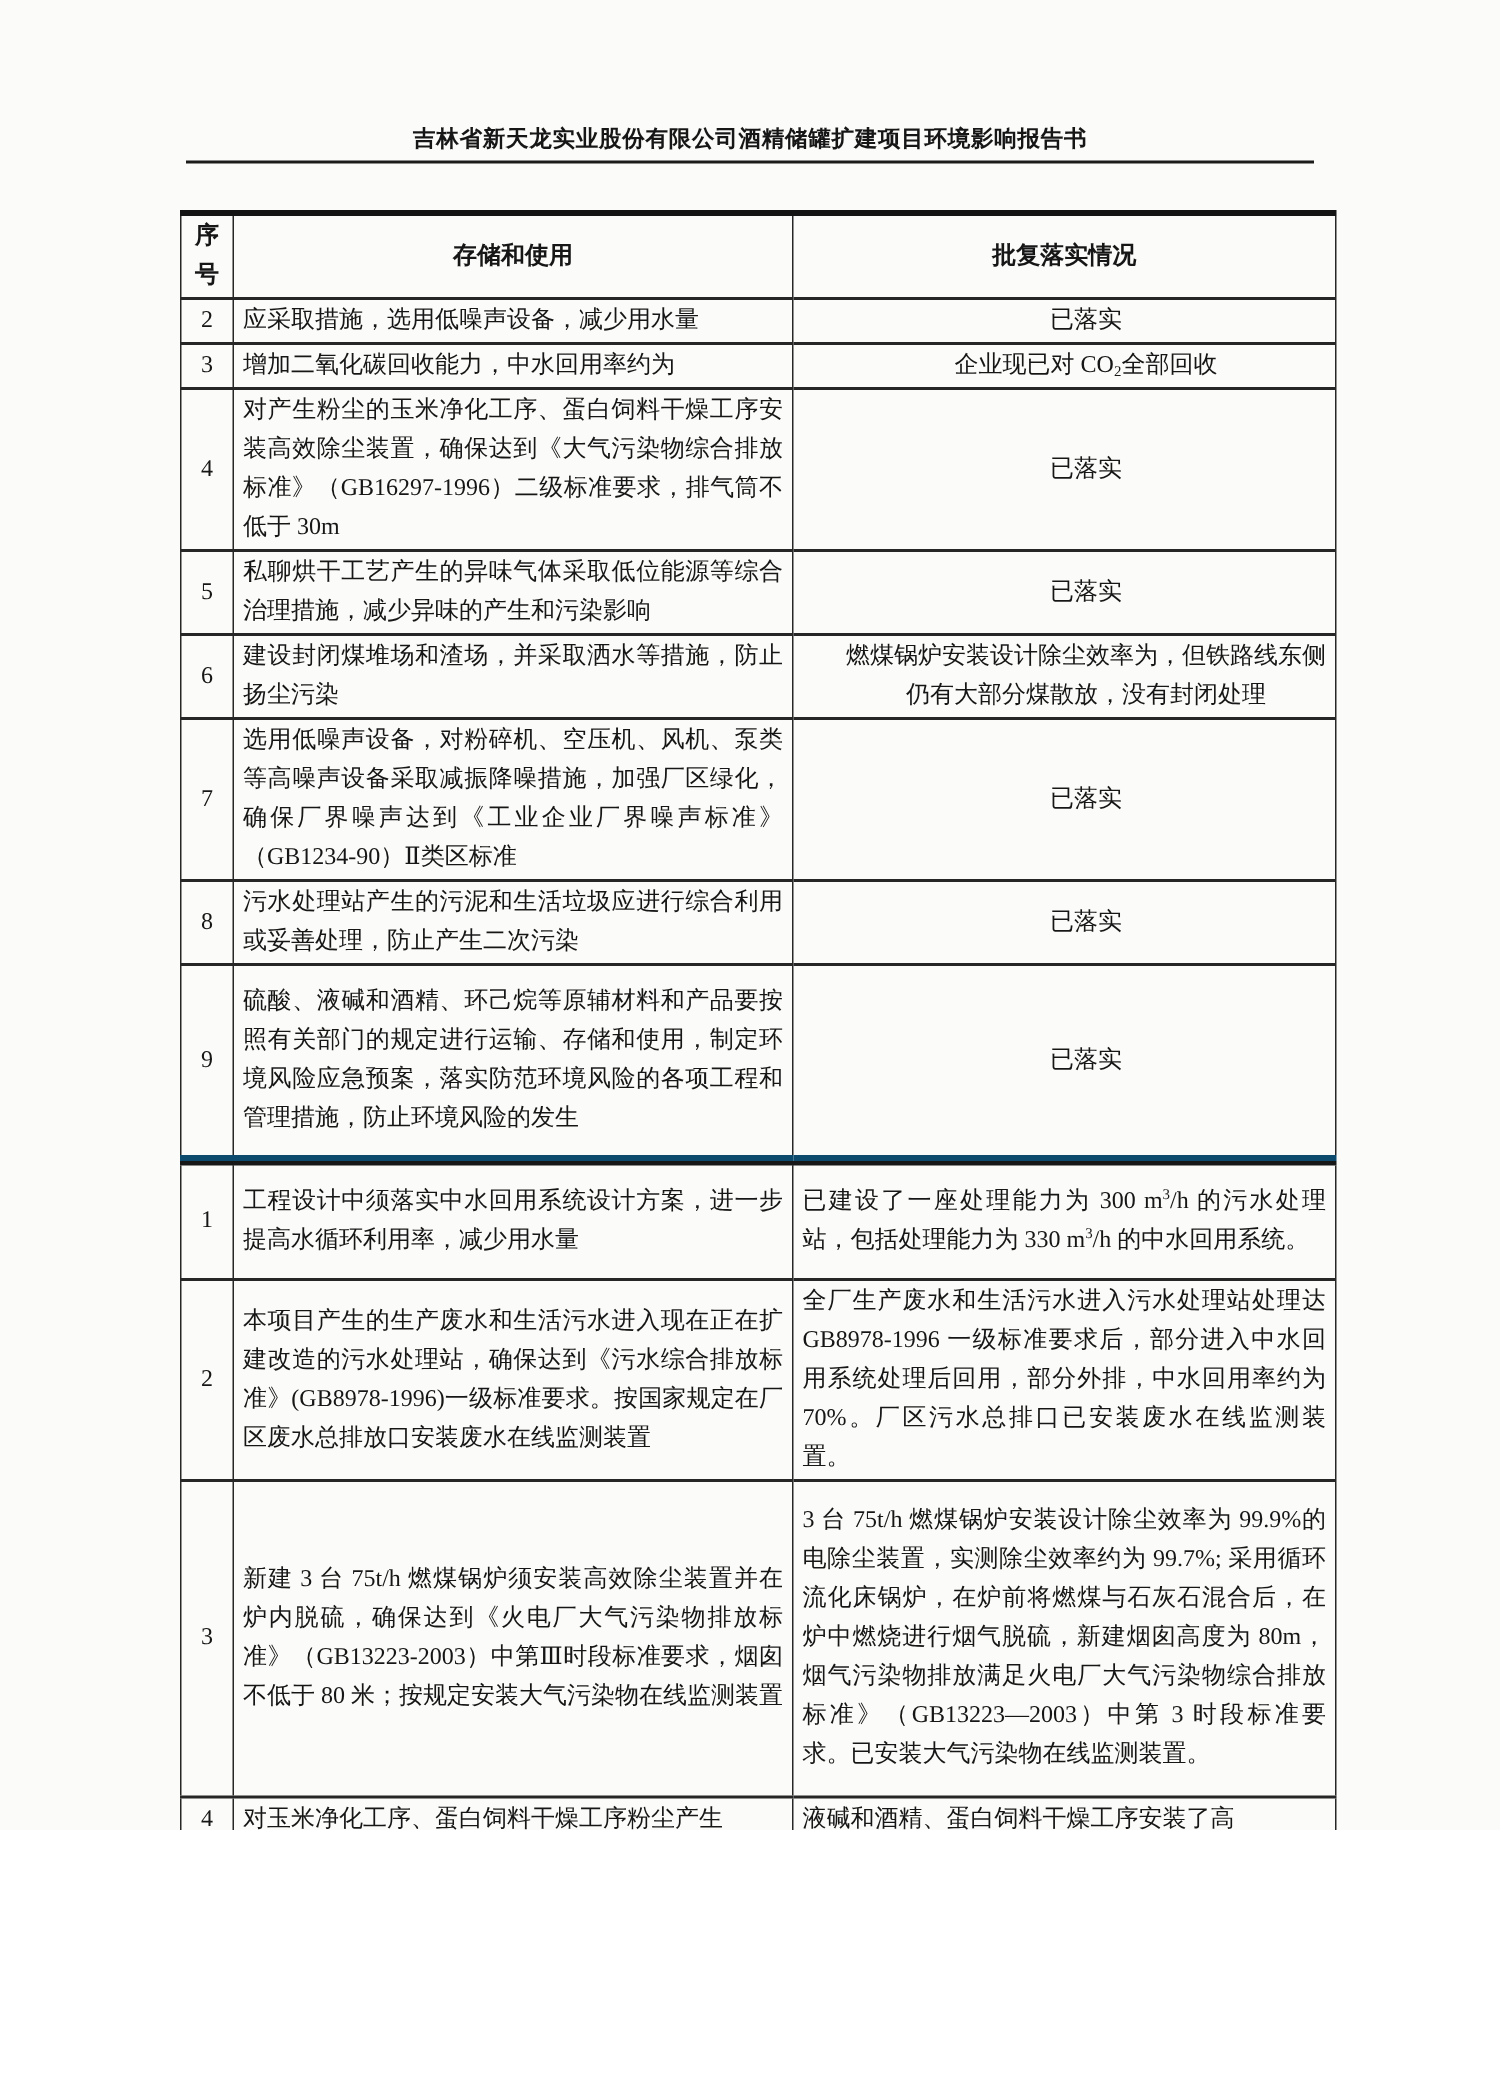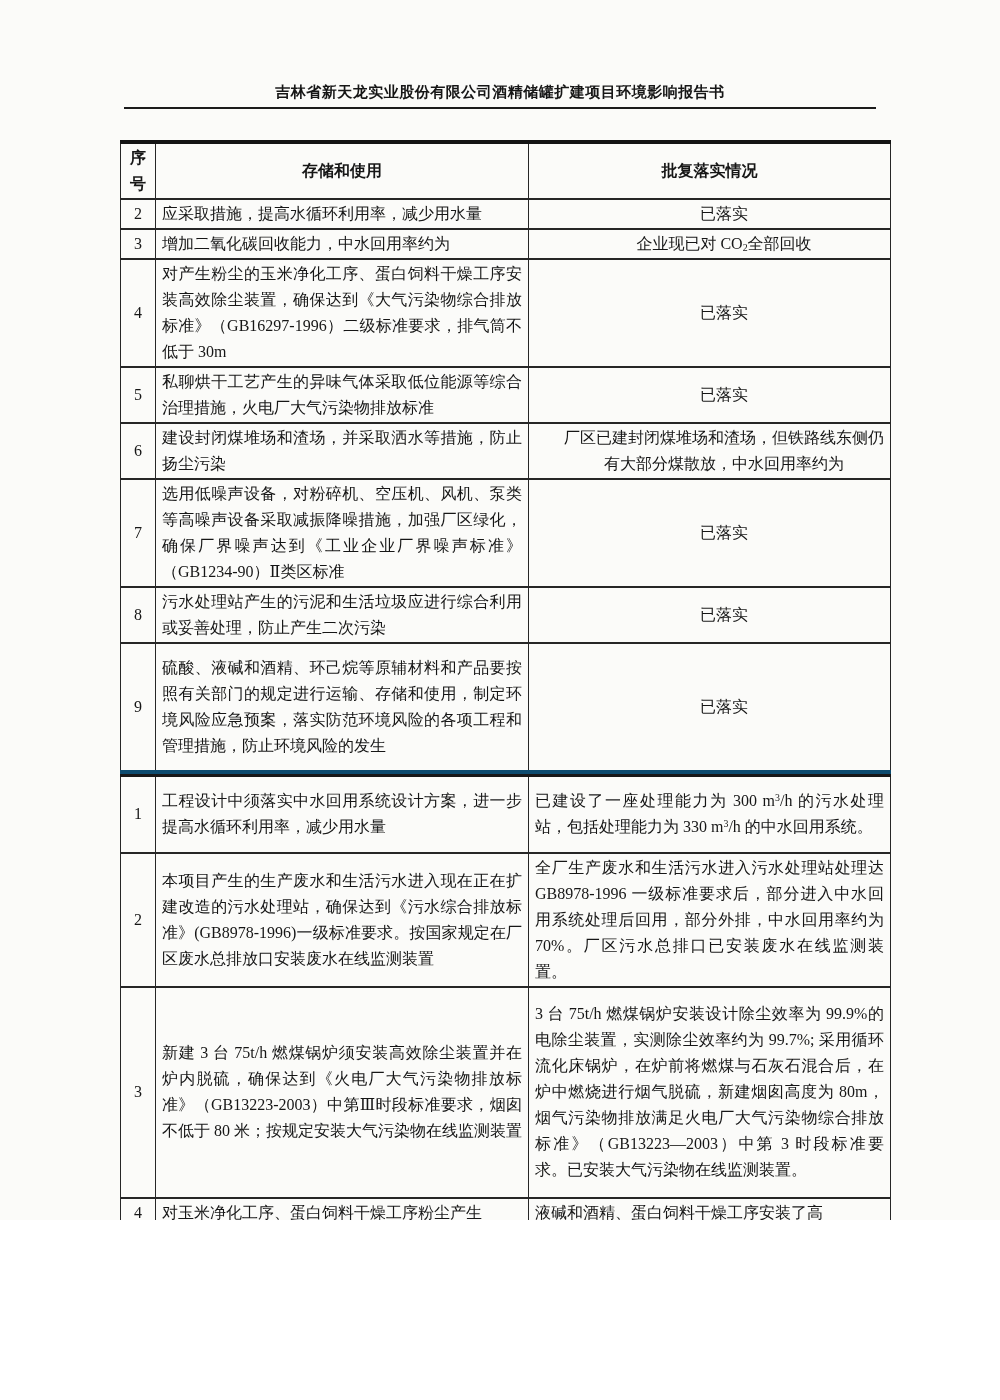--- a/index.html
+++ b/index.html
@@ -76,42 +76,42 @@
           <col style="width:362px">
         </colgroup>
       <tbody>
           <tr class="rh52">
         <th><span class="vstack">序号</span></th>
         <th>存储和使用</th>
         <th>批复落实情况</th>
       </tr>
       <tr class="rh25">
         <td class="no-cell">2</td>
-        <td class="req">应采取措施，提高水循环利用率，减少用水量</td>
+        <td class="req">应采取措施，选用低噪声设备，减少用水量</td>
         <td class="impl">已落实</td>
       </tr>
       <tr class="rh25">
         <td class="no-cell">3</td>
         <td class="req">增加二氧化碳回收能力，中水回用率约为</td>
         <td class="impl">企业现已对 CO<sub>2</sub>全部回收</td>
       </tr>
       <tr class="rh103">
         <td class="no-cell">4</td>
         <td class="req">对产生粉尘的玉米净化工序、蛋白饲料干燥工序安装高效除尘装置，确保达到《大气污染物综合排放标准》（GB16297-1996）二级标准要求，排气筒不低于 30m</td>
         <td class="impl">已落实</td>
       </tr>
       <tr class="rh52">
         <td class="no-cell">5</td>
-        <td class="req">私聊烘干工艺产生的异味气体采取低位能源等综合治理措施，火电厂大气污染物排放标准</td>
+        <td class="req">私聊烘干工艺产生的异味气体采取低位能源等综合治理措施，减少异味的产生和污染影响</td>
         <td class="impl">已落实</td>
       </tr>
       <tr class="rh51">
         <td class="no-cell">6</td>
         <td class="req">建设封闭煤堆场和渣场，并采取洒水等措施，防止扬尘污染</td>
-        <td class="impl">厂区已建封闭煤堆场和渣场，但铁路线东侧仍有大部分煤散放，中水回用率约为</td>
+        <td class="impl">燃煤锅炉安装设计除尘效率为，但铁路线东侧仍有大部分煤散放，没有封闭处理</td>
       </tr>
       <tr class="rh104">
         <td class="no-cell">7</td>
         <td class="req">选用低噪声设备，对粉碎机、空压机、风机、泵类等高噪声设备采取减振降噪措施，加强厂区绿化，确保厂界噪声达到《工业企业厂界噪声标准》（GB1234-90）Ⅱ类区标准</td>
         <td class="impl">已落实</td>
       </tr>
       <tr class="rh50">
         <td class="no-cell">8</td>
         <td class="req">污水处理站产生的污泥和生活垃圾应进行综合利用或妥善处理，防止产生二次污染</td>
         <td class="impl">已落实</td>

